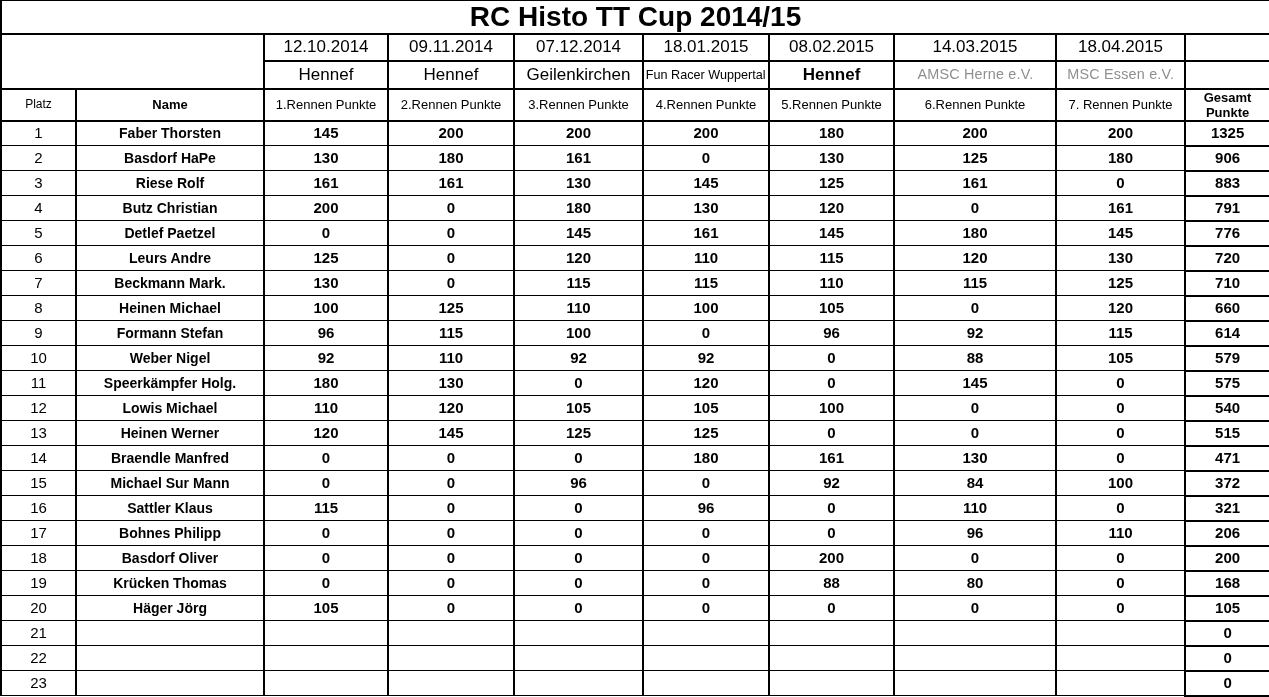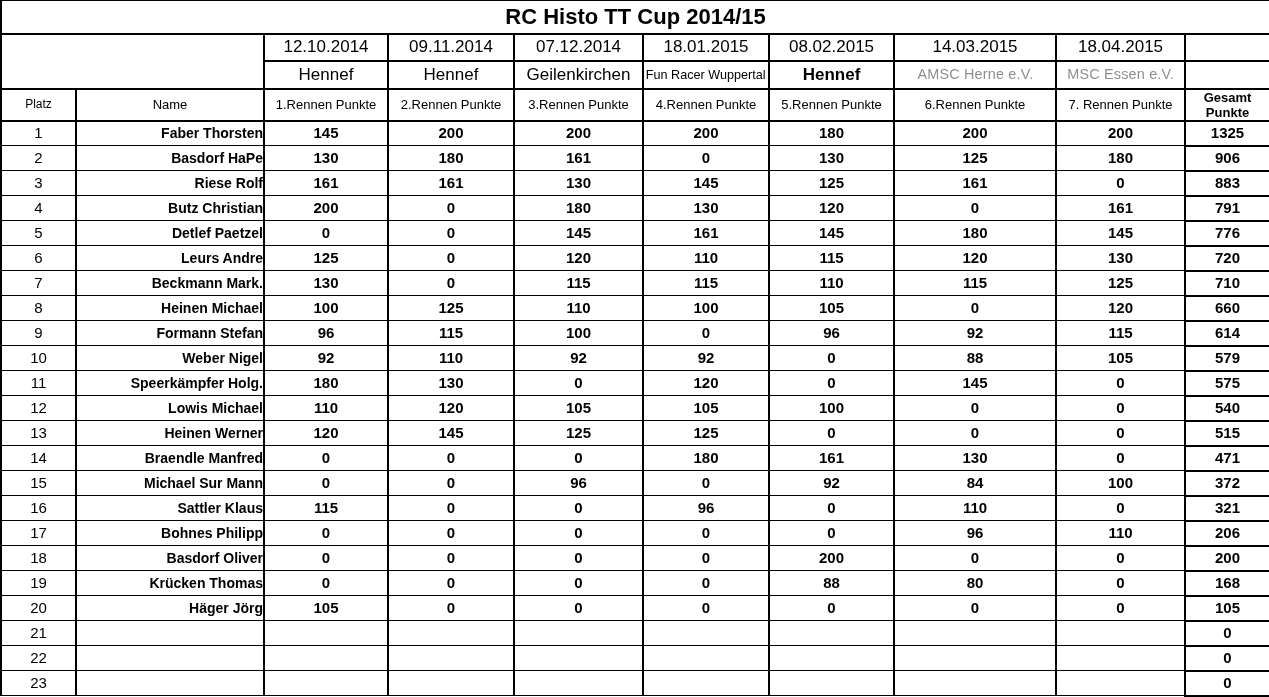--- a/index.html
+++ b/index.html
@@ -28,35 +28,35 @@
   tr.r-date{height:27px;border-radius:8px;}
   tr.r-loc{height:28px;}
   tr.r-head{height:16px;}
   tbody tr{height:25px;}
 
   tr.r-title td{border-bottom-width:2px;}
   tr.r-date td{border-bottom-width:2px;}
   tr.r-loc td{border-bottom-width:2px;border-radius:9px;}
   tr.r-head td{border-bottom-width:2px;}
 
-  .title-cell{font-weight:bold;font-size:22px;margin-left:28px;}
+  .title-cell{font-weight:bold;font-size:28px;margin-left:28px;}
   .date-cell{font-size:17px;}
   .loc{display:inline-block;}
   .loc-normal{font-size:17px;}
   .loc-bold{font-size:17px;font-weight:bold;}
   .loc-condensed-small{font-size:13px;transform:scaleX(0.97);}
   .loc-condensed-gray{font-size:15px;color:#8f8f8f;transform:scaleX(0.96);letter-spacing:0.2px;}
 
   .h-platz{font-size:12px;}
-  .h-name{font-weight:normal;font-size:13px;}
+  .h-name{font-weight:bold;font-size:13px;}
   .race-head{font-weight:normal;font-size:13px;}
   .h-total{font-weight:bold;font-size:13px;line-height:15px;}
 
   .c-platz{font-size:15px;}
-  .c-name{text-align:right;font-weight:bold;font-size:14px;}
+  .c-name{text-align:center;font-weight:bold;font-size:14px;}
   .c-pts{font-weight:bold;font-size:15px;}
   .c-total{font-weight:bold;font-size:15px;}
 
   .total-col{border-width:2px;}
 </style>
 </head>
 <body>
 
 <table class="results">
   <colgroup>

